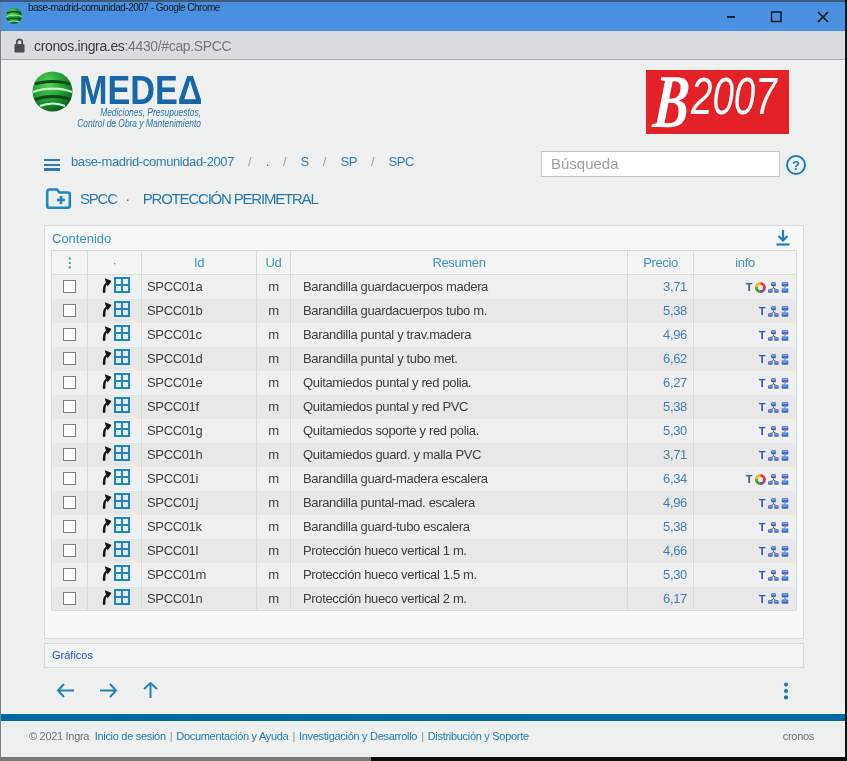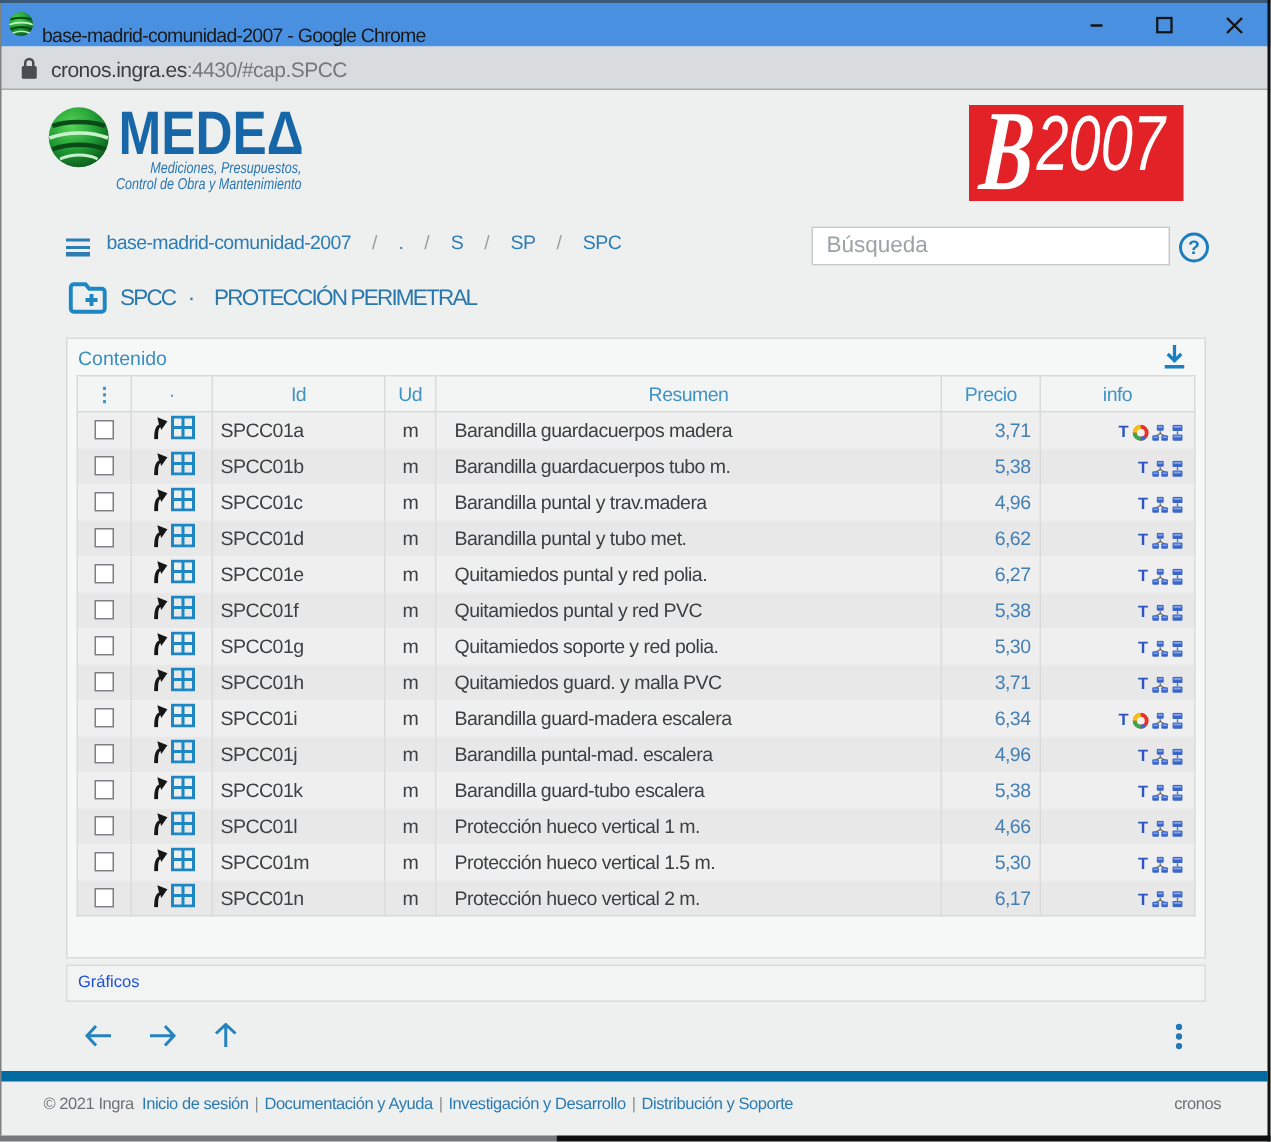--- a/index.html
+++ b/index.html
@@ -1,20 +1,20 @@
 <!DOCTYPE html>
 <html><head><meta charset="utf-8">
 <style>
 * { margin:0; padding:0; box-sizing:border-box; }
 html,body { width:847px; height:761px; overflow:hidden; font-family:"Liberation Sans",sans-serif; }
 .window { position:absolute; top:0; left:0; width:847px; height:761px; background:#eef0f0; }
 .topborder { position:absolute; top:0; left:0; width:847px; height:2px; background:#3a5a7c; z-index:30; }
 .titlebar { position:absolute; top:2px; left:0; width:847px; height:29px; background:#4a90e0; z-index:20; }
 .fav { position:absolute; left:5px; top:5px; }
-.wtitle { position:absolute; left:28px; top:14px; font-size:13px; color:#191a1b; letter-spacing:-0.5px; }
+.wtitle { position:absolute; left:28px; top:0; font-size:10px; color:#191a1b; letter-spacing:-0.5px; }
 .wbtn { position:absolute; top:0; height:29px; color:#131415; }
 .toolbar { position:absolute; top:31px; left:0; width:847px; height:29px; background:#d9dcdf; border-bottom:1px solid #aaacae; z-index:20; }
 .urltext { position:absolute; left:34px; top:7px; font-size:14px; color:#3a3d41; letter-spacing:-0.35px; }
 .urltext .dim { color:#74797e; }
 .page { position:absolute; top:60px; left:0; width:845px; height:697px; background:#eef0f0; }
 
 .mlogo { position:absolute; left:32px; top:11px; }
 .mtext { position:absolute; left:79px; top:7px; font-size:38px; font-weight:bold; color:#1766a8; transform:scale(0.9,1.08); transform-origin:left top; }
 .msub1 { position:absolute; left:0; top:46px; width:201px; text-align:right; font-size:10.5px; font-style:italic; color:#2b76b3; white-space:nowrap; transform:scaleX(0.8); transform-origin:right top; }
 .msub2 { position:absolute; left:0; top:57px; width:201px; text-align:right; font-size:10.5px; font-style:italic; color:#2b76b3; white-space:nowrap; transform:scaleX(0.8); transform-origin:right top; }

